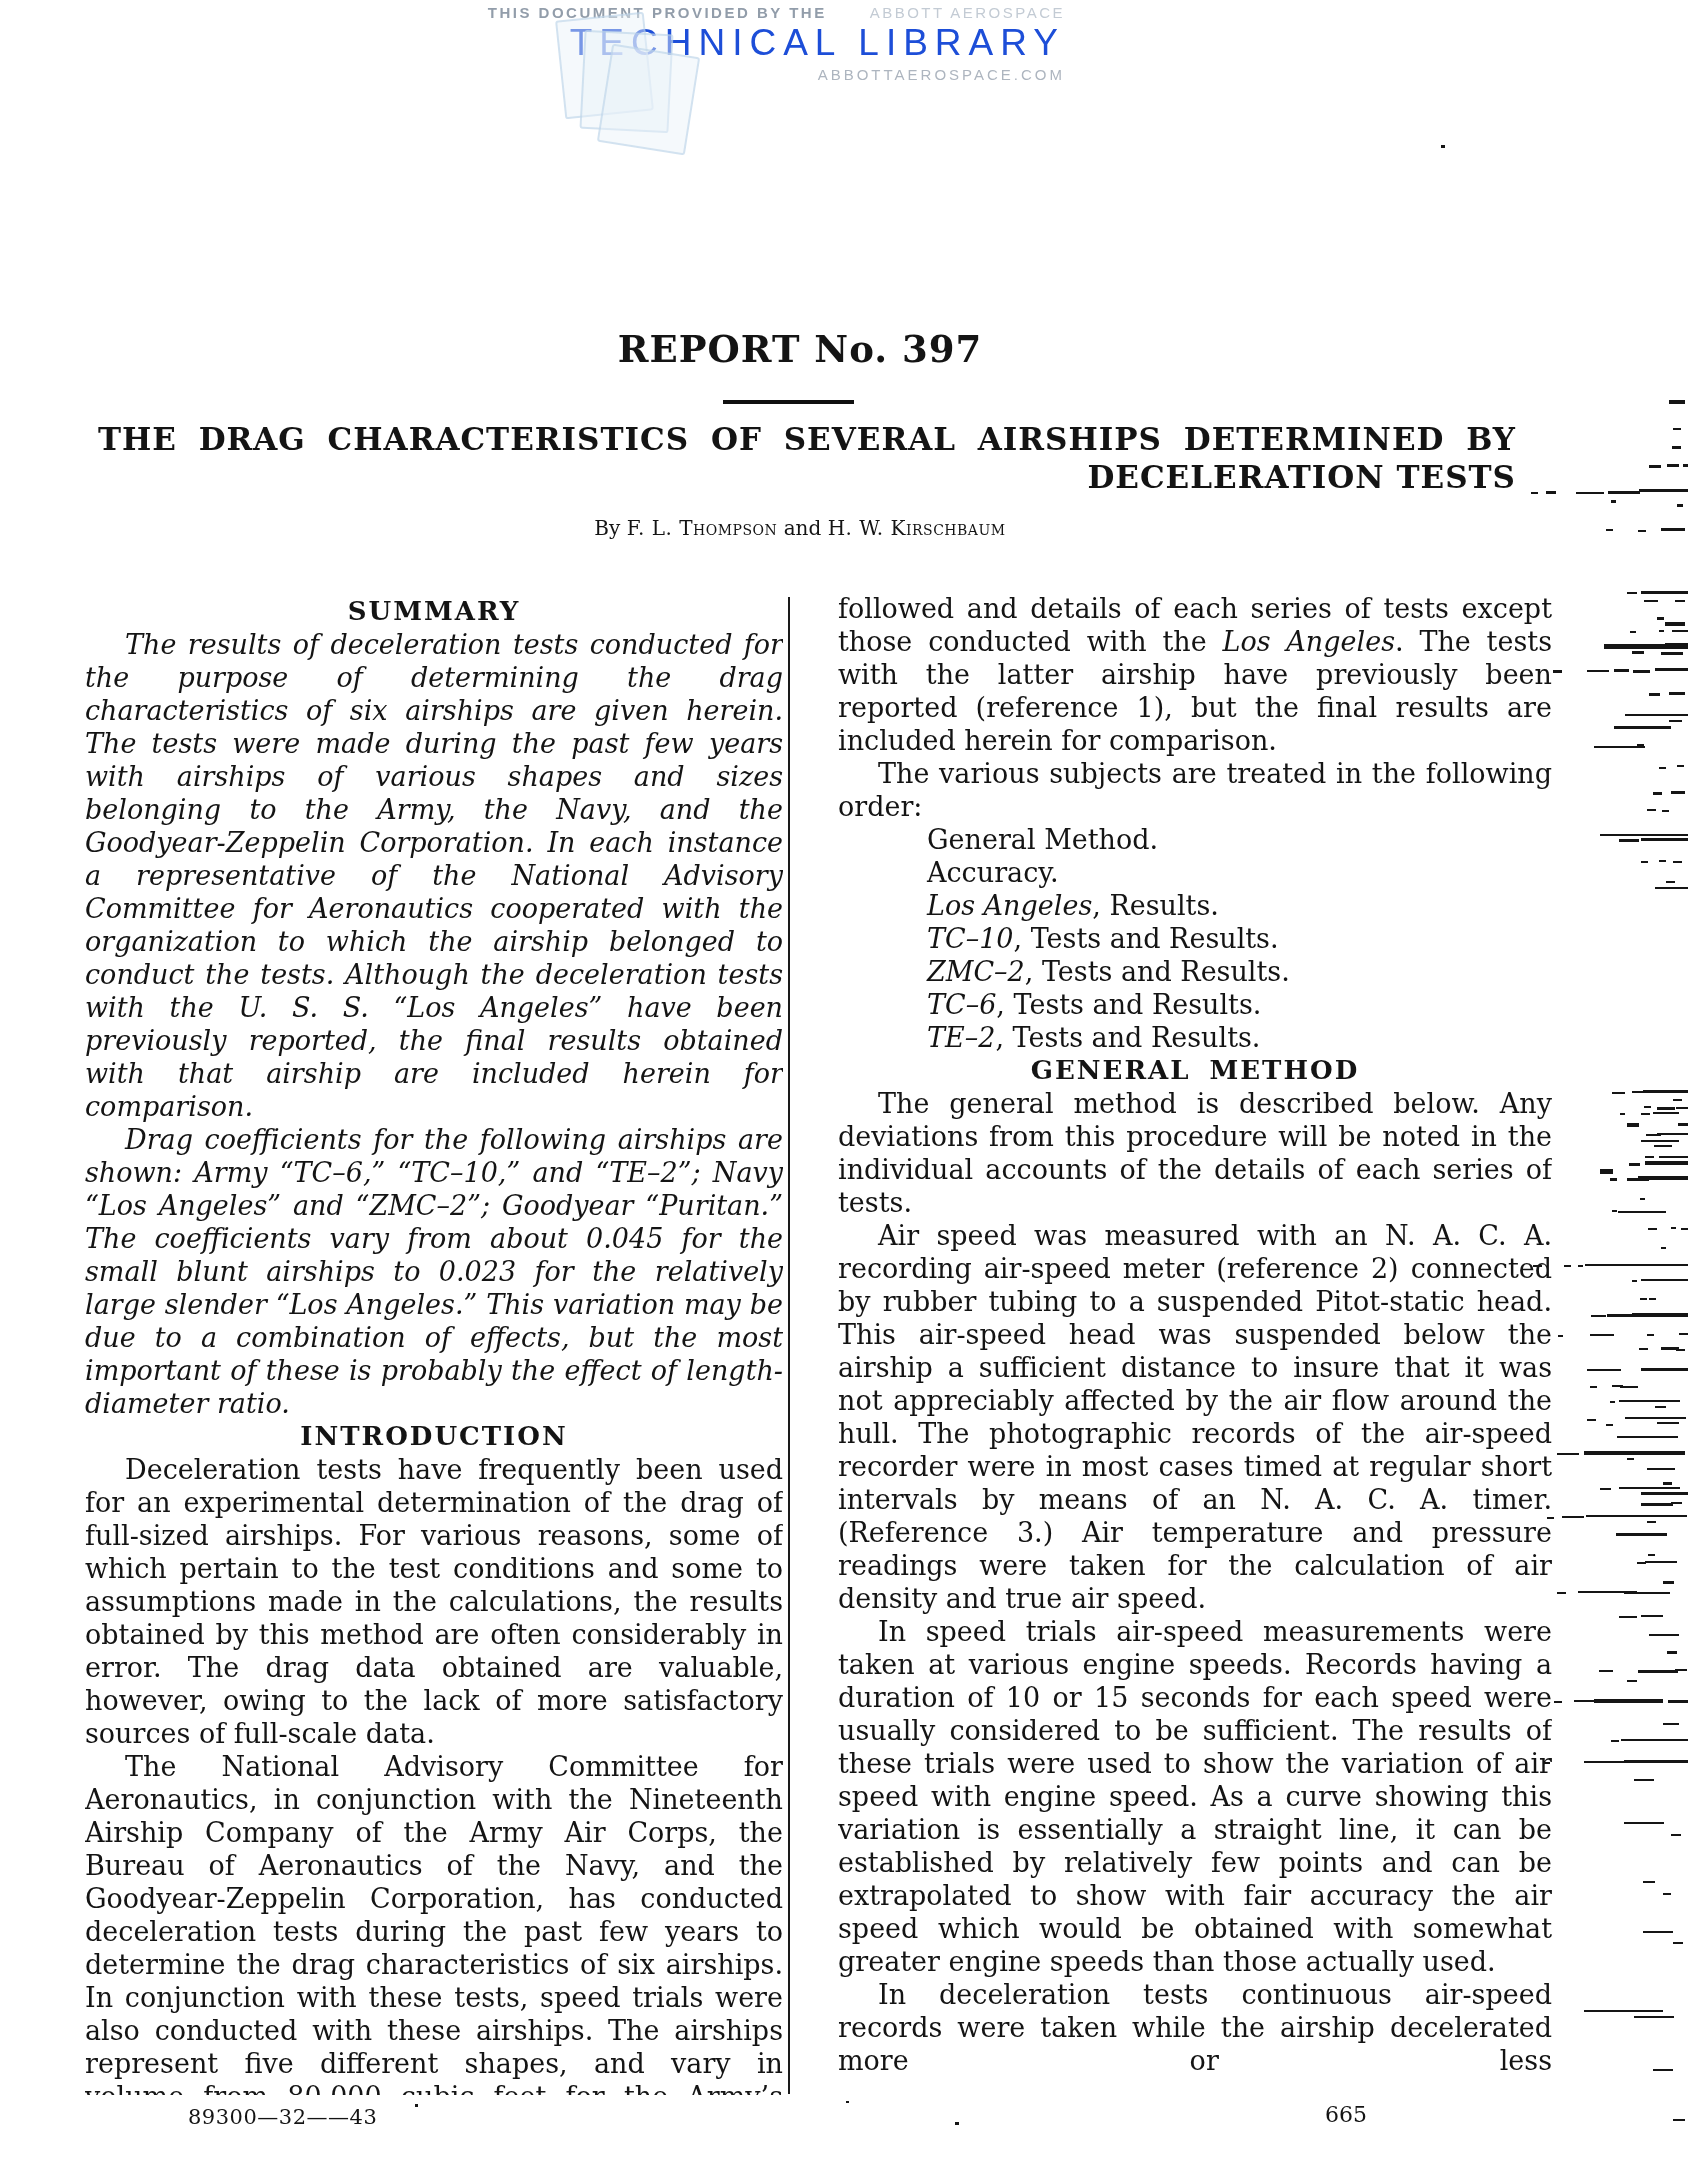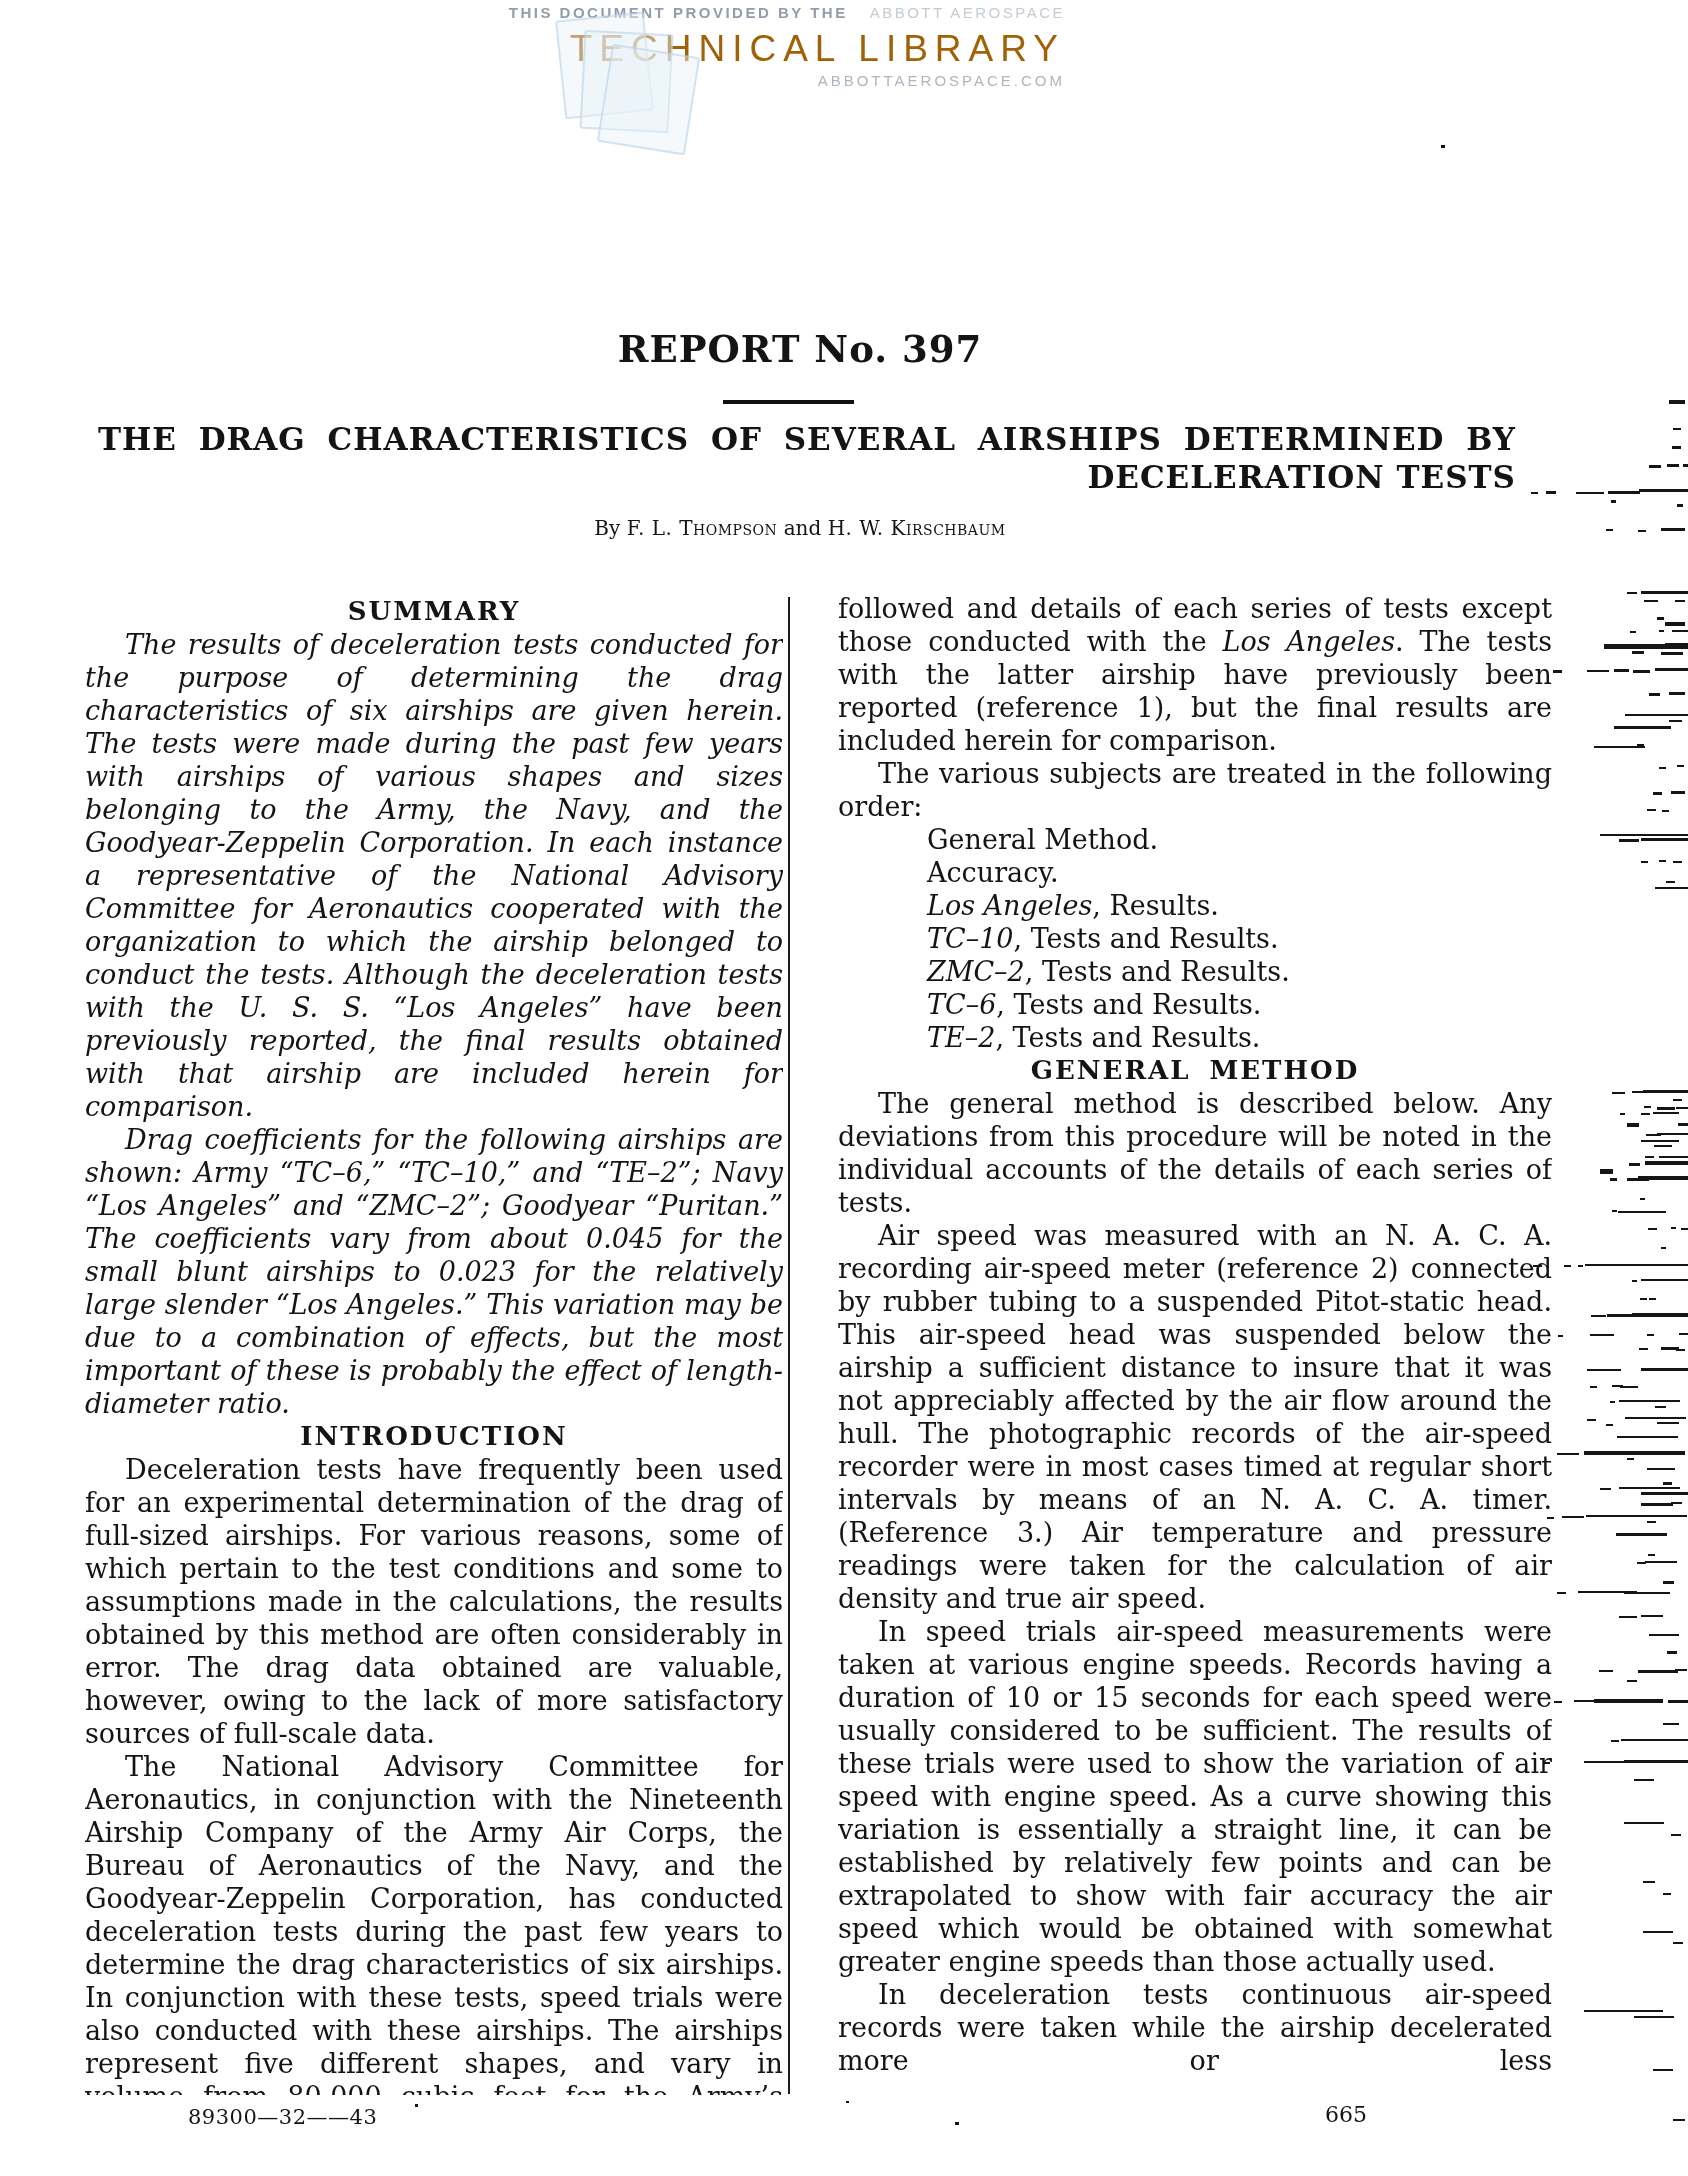--- a/index.html
+++ b/index.html
@@ -10,22 +10,22 @@
   
   .wm{position:absolute;left:426px;top:4px;width:639px;text-align:right;
       font-family:"Liberation Sans", sans-serif;user-select:none;}
   .wm-shapes{position:absolute;left:134px;top:12px;width:168px;height:129px;}
   .sheet{position:absolute;width:85px;height:95px;background:rgba(233,241,249,0.45);
          border:2px solid rgba(176,203,227,0.5);border-radius:3px;}
   .sheet.s1{left:0;top:0;transform:rotate(-6deg);}
   .sheet.s2{left:22px;top:16px;transform:rotate(3deg);}
   .sheet.s3{left:44px;top:34px;transform:rotate(9deg);}
   .wm-line1{font-size:15px;letter-spacing:2.5px;color:#929daa;font-weight:bold;white-space:nowrap;}
-  .wm-line1 .brand{color:#c3cbd4;margin-left:22px;font-weight:normal;}
-  .wm-line2{font-size:37px;letter-spacing:7px;color:#a16207;margin-top:7px;white-space:nowrap;}
+  .wm-line1 .brand{color:#c3cbd4;margin-left:43px;font-weight:normal;}
+  .wm-line2{font-size:37px;letter-spacing:7px;color:#1d4ed8;margin-top:1px;white-space:nowrap;}
   .wm-line3{font-size:15px;letter-spacing:3px;color:#adb5bf;margin-top:2px;white-space:nowrap;}
 
   
   .report-no{position:absolute;top:327px;left:84px;width:1432px;text-align:center;
              font-size:37px;font-weight:bold;letter-spacing:1px;}
   .title-rule{position:absolute;top:400px;left:723px;width:131px;height:4px;background:#101010;}
   .main-title{position:absolute;top:420px;left:84px;width:1432px;text-align:right;
               font-weight:bold;font-size:31px;line-height:38px;}
   .main-title .l1{display:block;word-spacing:10px;letter-spacing:1px;white-space:nowrap;}
   .main-title .l2{display:block;letter-spacing:1px;}

